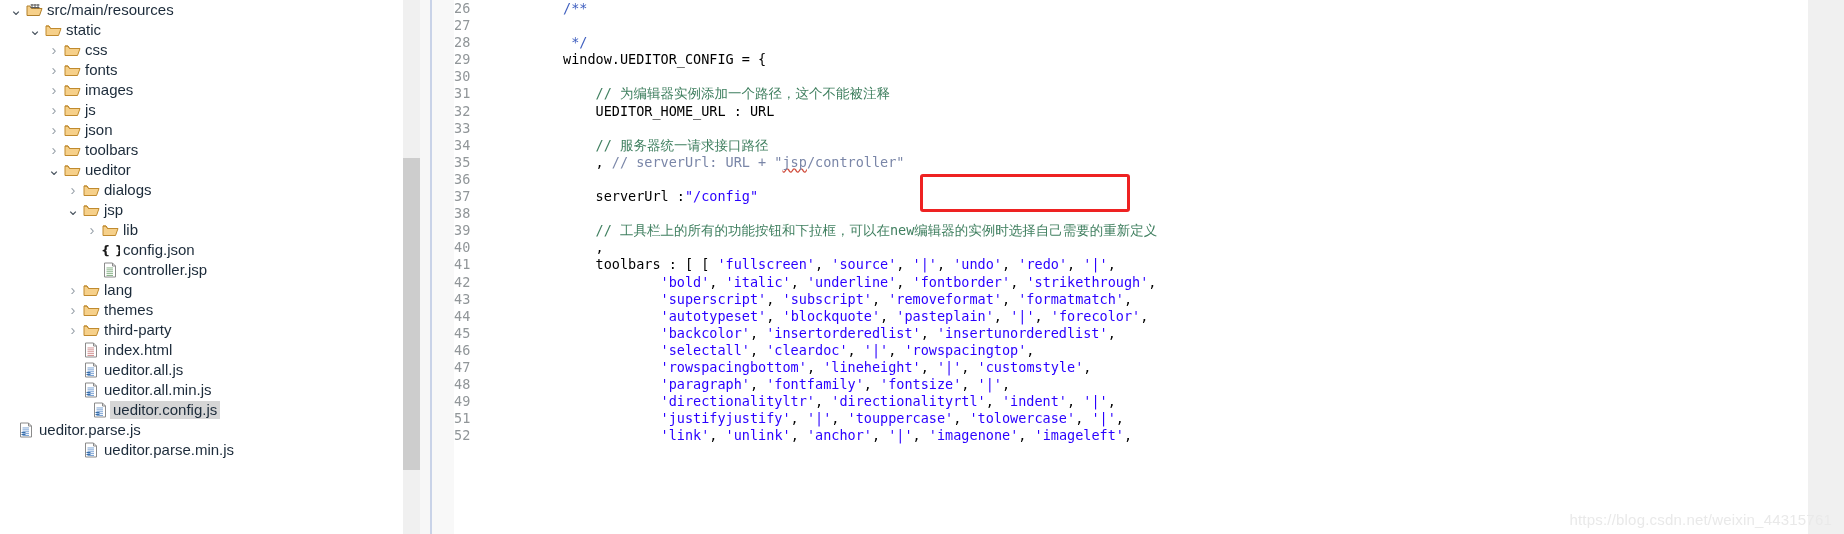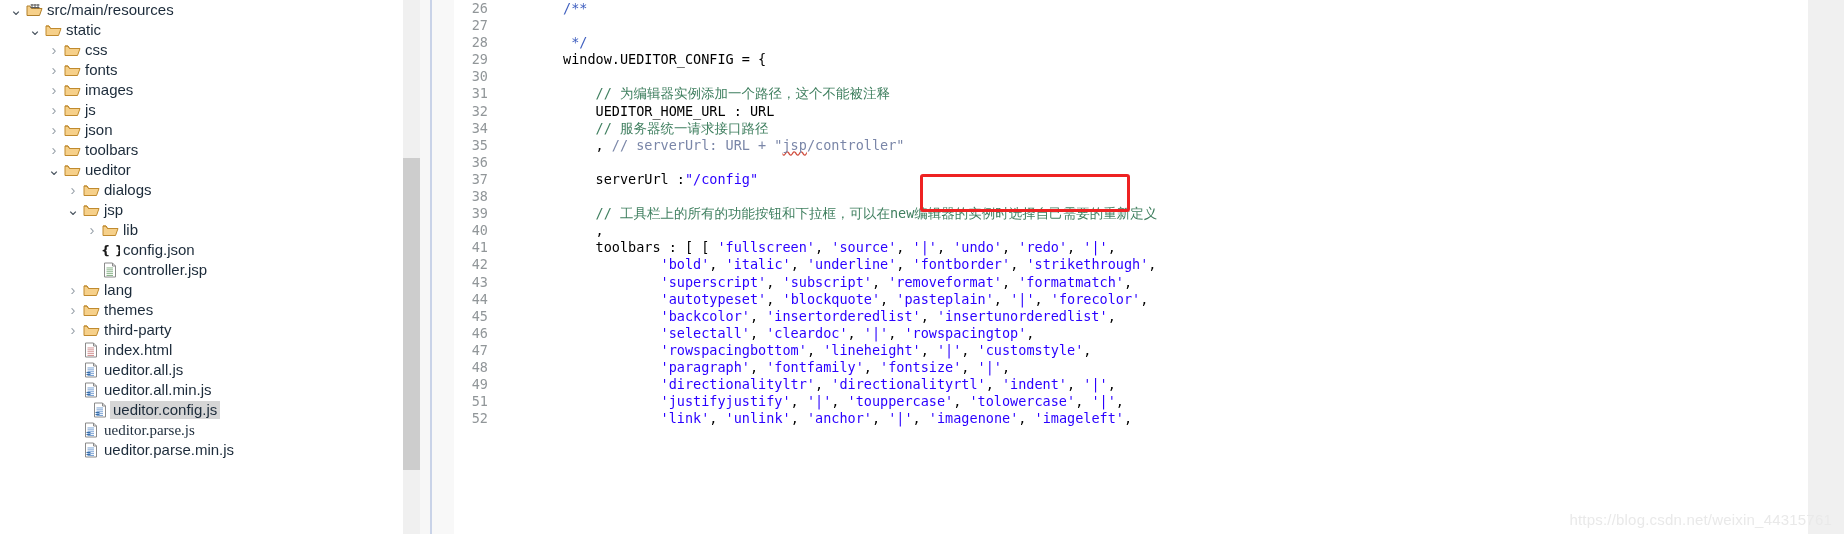--- a/index.html
+++ b/index.html
@@ -124,21 +124,21 @@
     height: 17.1px;
     line-height: 17.1px;
     display: flex;
     white-space: pre;
     font-family: "DejaVu Sans Mono", monospace;
     font-size: 13.5px;
   }
   .lineno {
     width: 34px;
     flex: 0 0 34px;
-    text-align: right;
+    text-align: left;
     color: #919699;
     padding-right: 10px;
     font-family: "DejaVu Sans Mono", monospace;
     font-size: 13.5px;
   }
   .linetext {
     flex: 1 1 auto;
     color: #000000;
   }
   .tok-doc     { color: #3f5fbf; }
@@ -412,21 +412,21 @@
             <rect x="3.5" y="5.5" width="6.5" height="0.9" fill="#6f9bd1"></rect>
             <rect x="3.5" y="7.4" width="6.5" height="0.9" fill="#6f9bd1"></rect>
             <rect x="3.5" y="9.3" width="6.5" height="0.9" fill="#6f9bd1"></rect>
             <rect x="3.5" y="11.2" width="6.5" height="0.9" fill="#6f9bd1"></rect>
             <rect x="3.5" y="13.1" width="6.5" height="0.9" fill="#6f9bd1"></rect>
             <path d="M2.5 10.5 L6.5 10.5 M2.5 12.5 L6.5 12.5" fill="none" stroke="#3a6fa8" stroke-width="1.2"></path>
           </svg>
         </span>
         <span class="label">ueditor.config.js</span>
       </div>
-      <div class="tree-row" style="padding-left: 65px; font-family: Liberation Serif, serif;">
+      <div class="tree-row" style="">
         <span class="twisty none"></span>
         <span class="icon">
           <svg width="14" height="16" viewBox="0 0 14 16">
             <path d="M1.5 1 L9.5 1 L12.5 4 L12.5 15 L1.5 15 Z" fill="#ffffff" stroke="#8a8a8a" stroke-width="1"></path>
             <path d="M9.5 1 L9.5 4 L12.5 4" fill="none" stroke="#8a8a8a" stroke-width="1"></path>
             <rect x="3.5" y="5.5" width="6.5" height="0.9" fill="#6f9bd1"></rect>
             <rect x="3.5" y="7.4" width="6.5" height="0.9" fill="#6f9bd1"></rect>
             <rect x="3.5" y="9.3" width="6.5" height="0.9" fill="#6f9bd1"></rect>
             <rect x="3.5" y="11.2" width="6.5" height="0.9" fill="#6f9bd1"></rect>
             <rect x="3.5" y="13.1" width="6.5" height="0.9" fill="#6f9bd1"></rect>
@@ -463,20 +463,21 @@
     <div id="edge-strip"></div>
     <div id="annotation-col"></div>
     <div id="code-area">
         <div class="code-line"><span class="lineno">26</span><span class="linetext"><span class="tok-plain">        </span><span class="tok-doc">/**</span></span></div>
         <div class="code-line"><span class="lineno">27</span><span class="linetext"><span class="tok-plain">         </span></span></div>
         <div class="code-line"><span class="lineno">28</span><span class="linetext"><span class="tok-plain">         </span><span class="tok-doc">*/</span></span></div>
         <div class="code-line"><span class="lineno">29</span><span class="linetext"><span class="tok-plain">        window.UEDITOR_CONFIG = {</span></span></div>
         <div class="code-line"><span class="lineno">30</span><span class="linetext"><span class="tok-plain"></span></span></div>
         <div class="code-line"><span class="lineno">31</span><span class="linetext"><span class="tok-plain">            </span><span class="tok-comment">// 为编辑器实例添加一个路径，这个不能被注释</span></span></div>
         <div class="code-line"><span class="lineno">32</span><span class="linetext"><span class="tok-plain">            UEDITOR_HOME_URL : URL</span></span></div>
+        <div class="code-line"><span class="lineno">33</span><span class="linetext"><span class="tok-plain"></span></span></div>
         <div class="code-line"><span class="lineno">34</span><span class="linetext"><span class="tok-plain">            </span><span class="tok-comment">// 服务器统一请求接口路径</span></span></div>
         <div class="code-line"><span class="lineno">35</span><span class="linetext"><span class="tok-plain">            , </span><span class="tok-comment2">// serverUrl: URL + "</span><span class="tok-comment2 squiggle">jsp</span><span class="tok-comment2">/controller"</span></span></div>
         <div class="code-line"><span class="lineno">36</span><span class="linetext"><span class="tok-plain"></span></span></div>
         <div class="code-line"><span class="lineno">37</span><span class="linetext"><span class="tok-plain">            serverUrl :</span><span class="tok-str">"/config"</span></span></div>
         <div class="code-line"><span class="lineno">38</span><span class="linetext"><span class="tok-plain"></span></span></div>
         <div class="code-line"><span class="lineno">39</span><span class="linetext"><span class="tok-plain">            </span><span class="tok-comment">// 工具栏上的所有的功能按钮和下拉框，可以在new编辑器的实例时选择自己需要的重新定义</span></span></div>
         <div class="code-line"><span class="lineno">40</span><span class="linetext"><span class="tok-plain">            ,</span></span></div>
         <div class="code-line"><span class="lineno">41</span><span class="linetext"><span class="tok-plain">            toolbars : [ [ </span><span class="tok-str">'fullscreen'</span><span class="tok-plain">, </span><span class="tok-str">'source'</span><span class="tok-plain">, </span><span class="tok-str">'|'</span><span class="tok-plain">, </span><span class="tok-str">'undo'</span><span class="tok-plain">, </span><span class="tok-str">'redo'</span><span class="tok-plain">, </span><span class="tok-str">'|'</span><span class="tok-plain">,</span></span></div>
         <div class="code-line"><span class="lineno">42</span><span class="linetext"><span class="tok-plain">                    </span><span class="tok-str">'bold'</span><span class="tok-plain">, </span><span class="tok-str">'italic'</span><span class="tok-plain">, </span><span class="tok-str">'underline'</span><span class="tok-plain">, </span><span class="tok-str">'fontborder'</span><span class="tok-plain">, </span><span class="tok-str">'strikethrough'</span><span class="tok-plain">,</span></span></div>
         <div class="code-line"><span class="lineno">43</span><span class="linetext"><span class="tok-plain">                    </span><span class="tok-str">'superscript'</span><span class="tok-plain">, </span><span class="tok-str">'subscript'</span><span class="tok-plain">, </span><span class="tok-str">'removeformat'</span><span class="tok-plain">, </span><span class="tok-str">'formatmatch'</span><span class="tok-plain">,</span></span></div>

